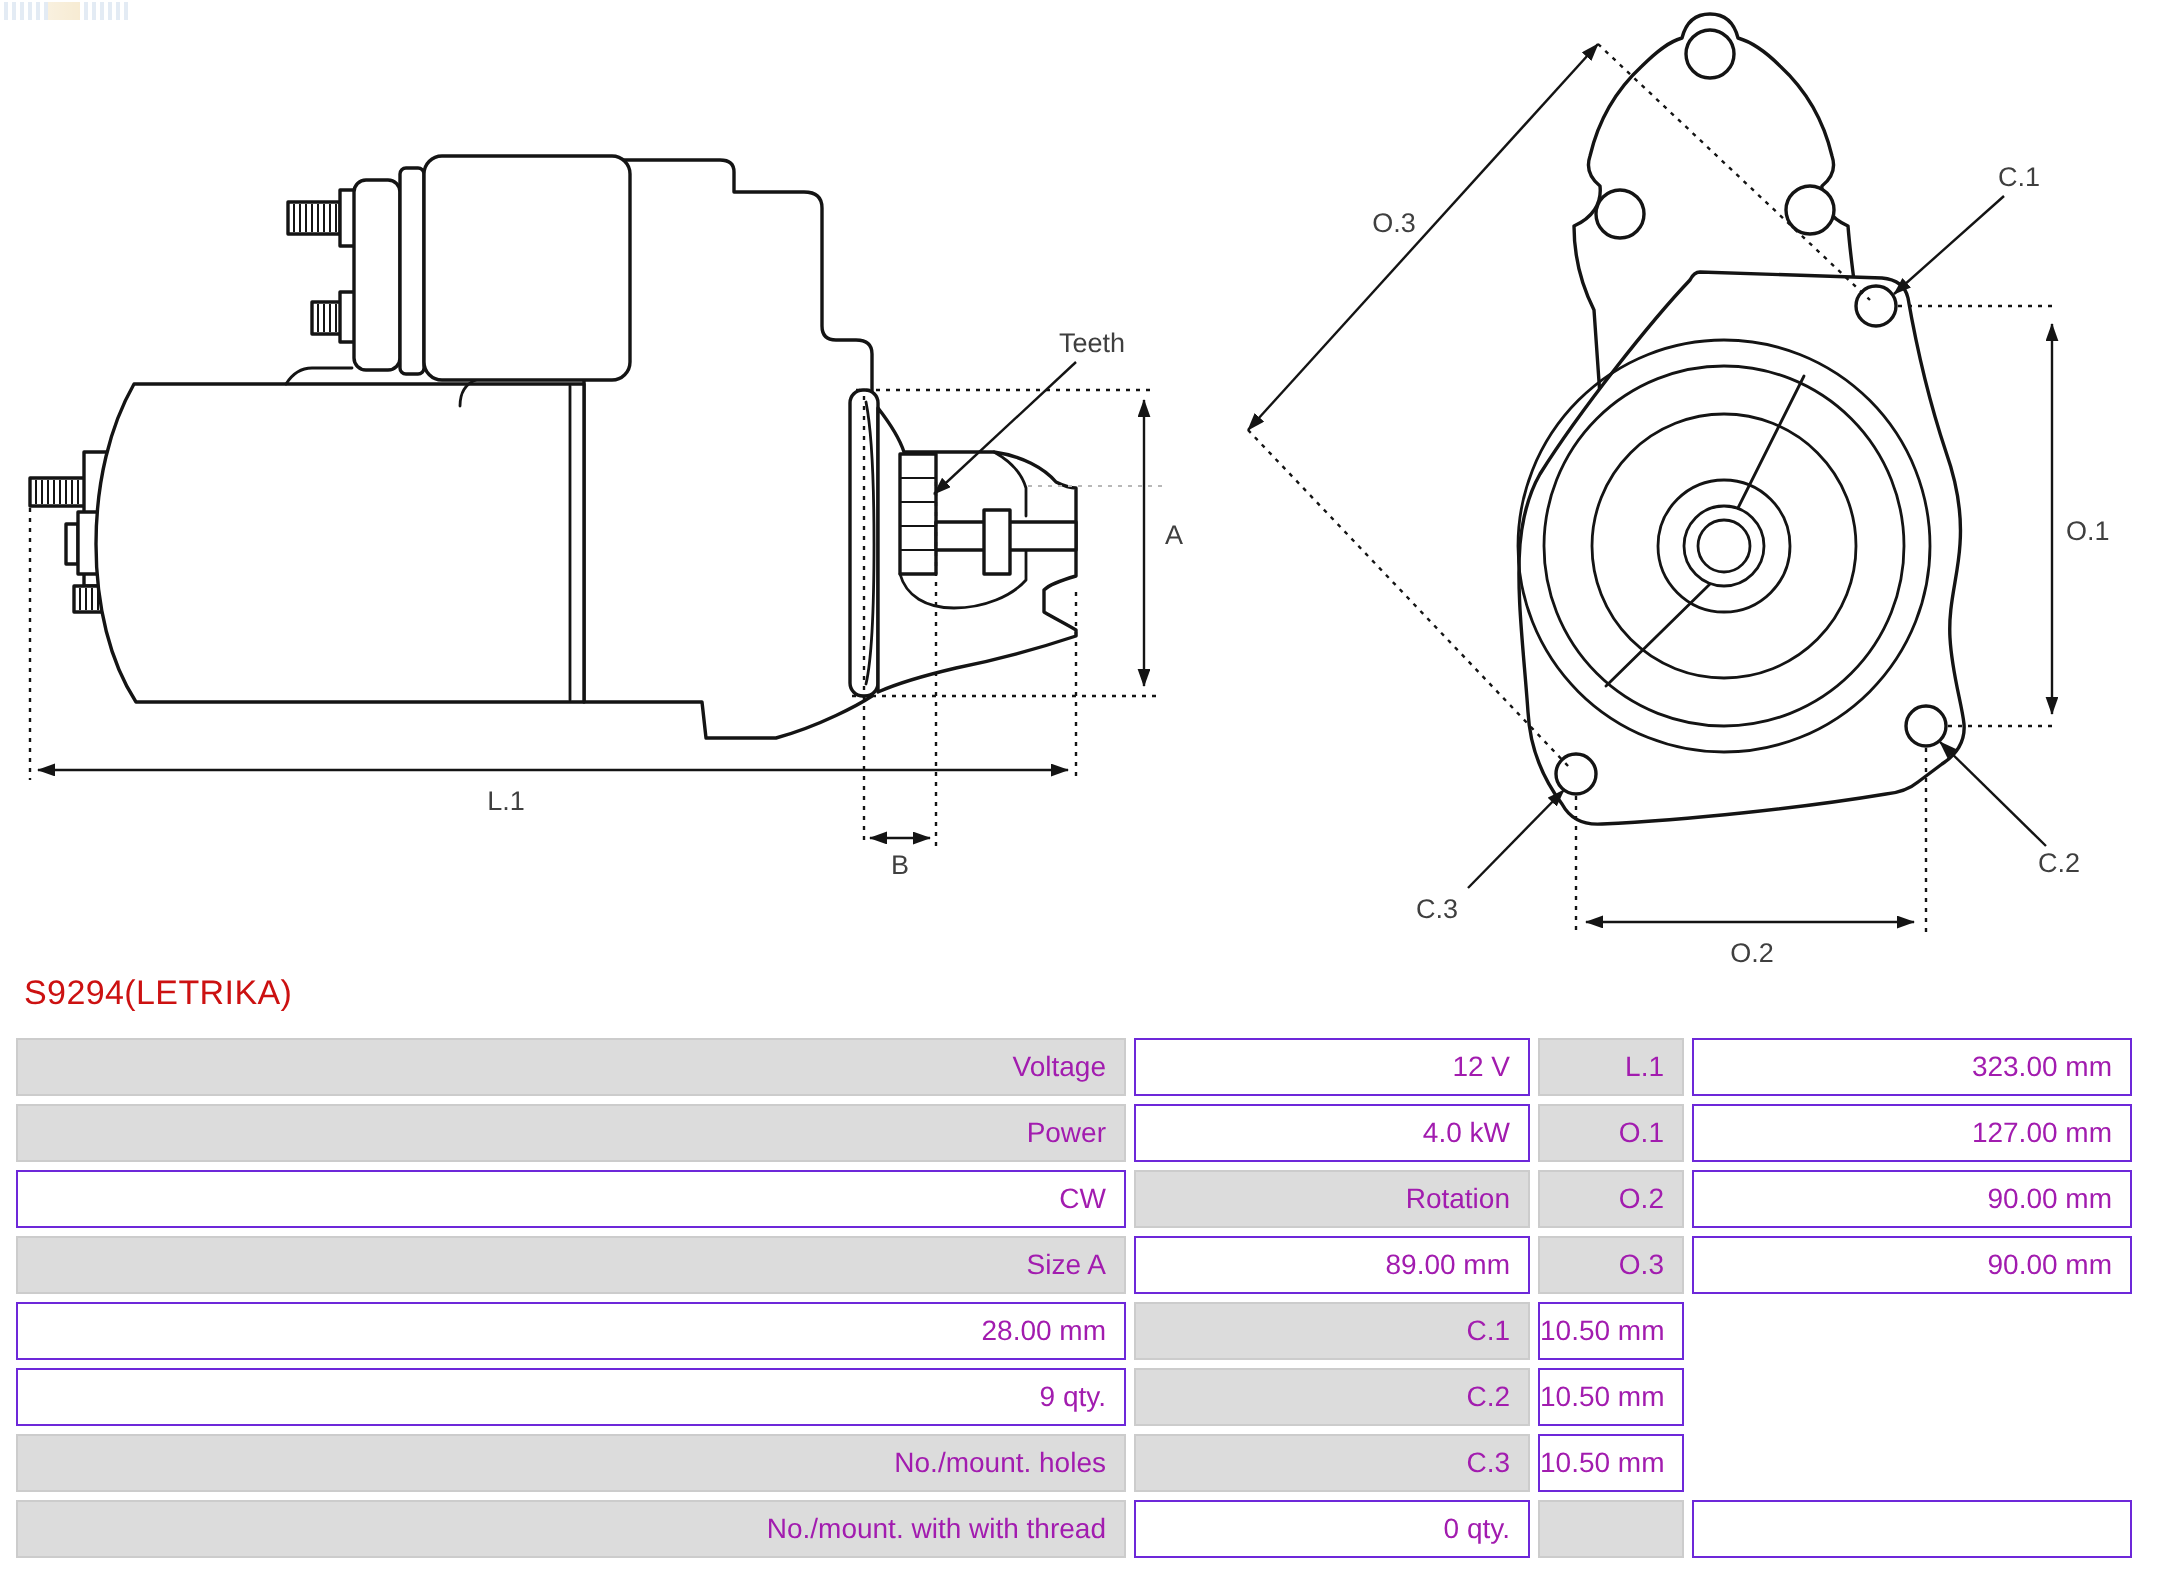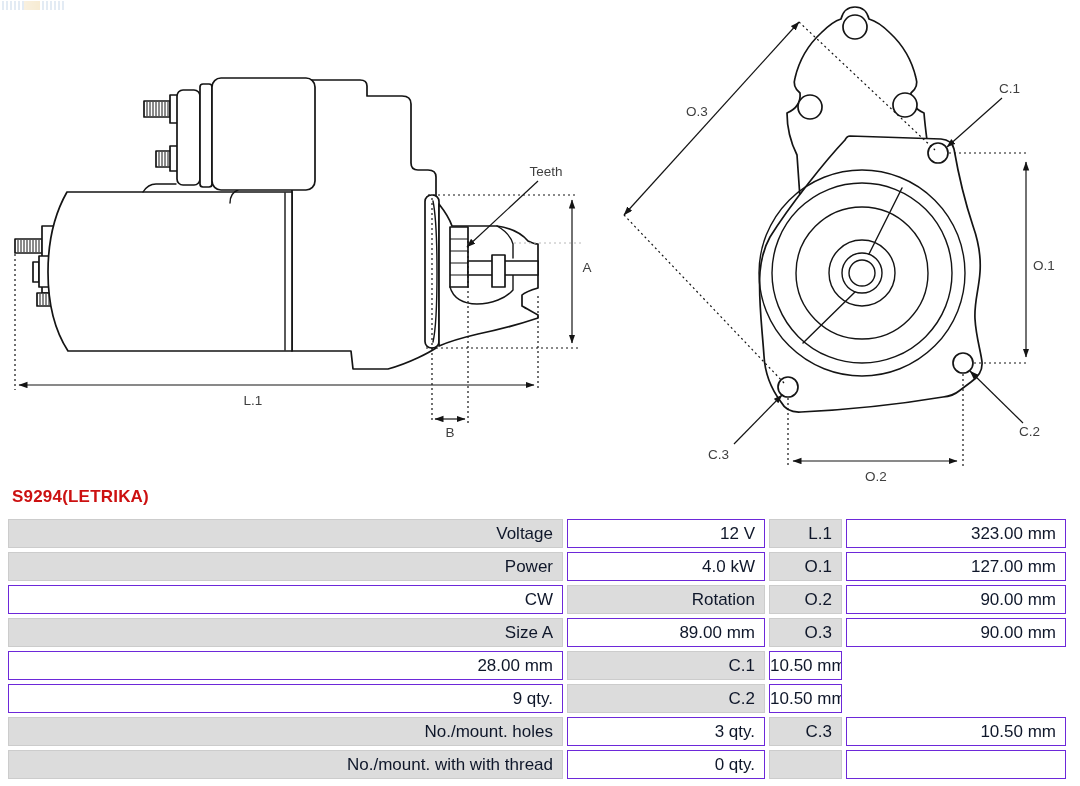--- a/index.html
+++ b/index.html
@@ -18,26 +18,26 @@
   svg text{font-family:"Liberation Sans",sans-serif;font-size:13.5px;fill:#3f3f3f;}
   .outline{fill:#ffffff;stroke:#141414;stroke-width:1.7;stroke-linejoin:round;stroke-linecap:round;}
   .detail {fill:none;stroke:#141414;stroke-width:1.4;stroke-linejoin:round;stroke-linecap:round;}
   .hatch  {fill:none;stroke:#141414;stroke-width:1;}
   .dim    {fill:none;stroke:#141414;stroke-width:1.2;}
   .dimdot {fill:none;stroke:#141414;stroke-width:1.2;stroke-dasharray:2,3;}
   .faint  {fill:none;stroke:#b8b8b8;stroke-width:1;stroke-dasharray:2,3;}
 
   
   .part-number{position:absolute;left:12px;top:487px;font-size:17px;line-height:20px;
-    color:#cc1111;letter-spacing:.2px;font-weight:bold;}
+    color:#cc1111;letter-spacing:.2px;}
 
   
   .spec-table{position:absolute;left:8px;top:519px;width:1060px;}
   .trow{display:grid;grid-template-columns:555px 198px 73px 220px;column-gap:4px;margin-bottom:4px;}
-  .tcell{height:29px;line-height:27px;font-size:17px;color:#0f172a;text-align:right;
+  .tcell{height:29px;line-height:27px;font-size:14px;color:#a21caf;text-align:right;
     padding-right:9px;box-sizing:border-box;white-space:nowrap;overflow:hidden;}
   .c1,.c3{background:#dcdcdc;border:1px solid #cccccc;}
   .c2,.c4{background:#ffffff;border:1px solid #6d28d9;}
 </style>
 </head>
 <body>
 
 <div class="watermark">
     <span class="wm-orange"></span>
   </div>
@@ -195,21 +195,20 @@
       <div class="tcell c3">C.1</div>
       <div class="tcell c4">10.50 mm</div>
     </div>
     <div class="trow">
       <div class="tcell c2">9 qty.</div>
       <div class="tcell c3">C.2</div>
       <div class="tcell c4">10.50 mm</div>
     </div>
     <div class="trow">
       <div class="tcell c1">No./mount. holes</div>
-      <div class="tcell c2">3 qty.</div>
       <div class="tcell c3">C.3</div>
       <div class="tcell c4">10.50 mm</div>
     </div>
     <div class="trow">
       <div class="tcell c1">No./mount. with with thread</div>
       <div class="tcell c2">0 qty.</div>
       <div class="tcell c3"></div>
       <div class="tcell c4"></div>
     </div>
   </div>

